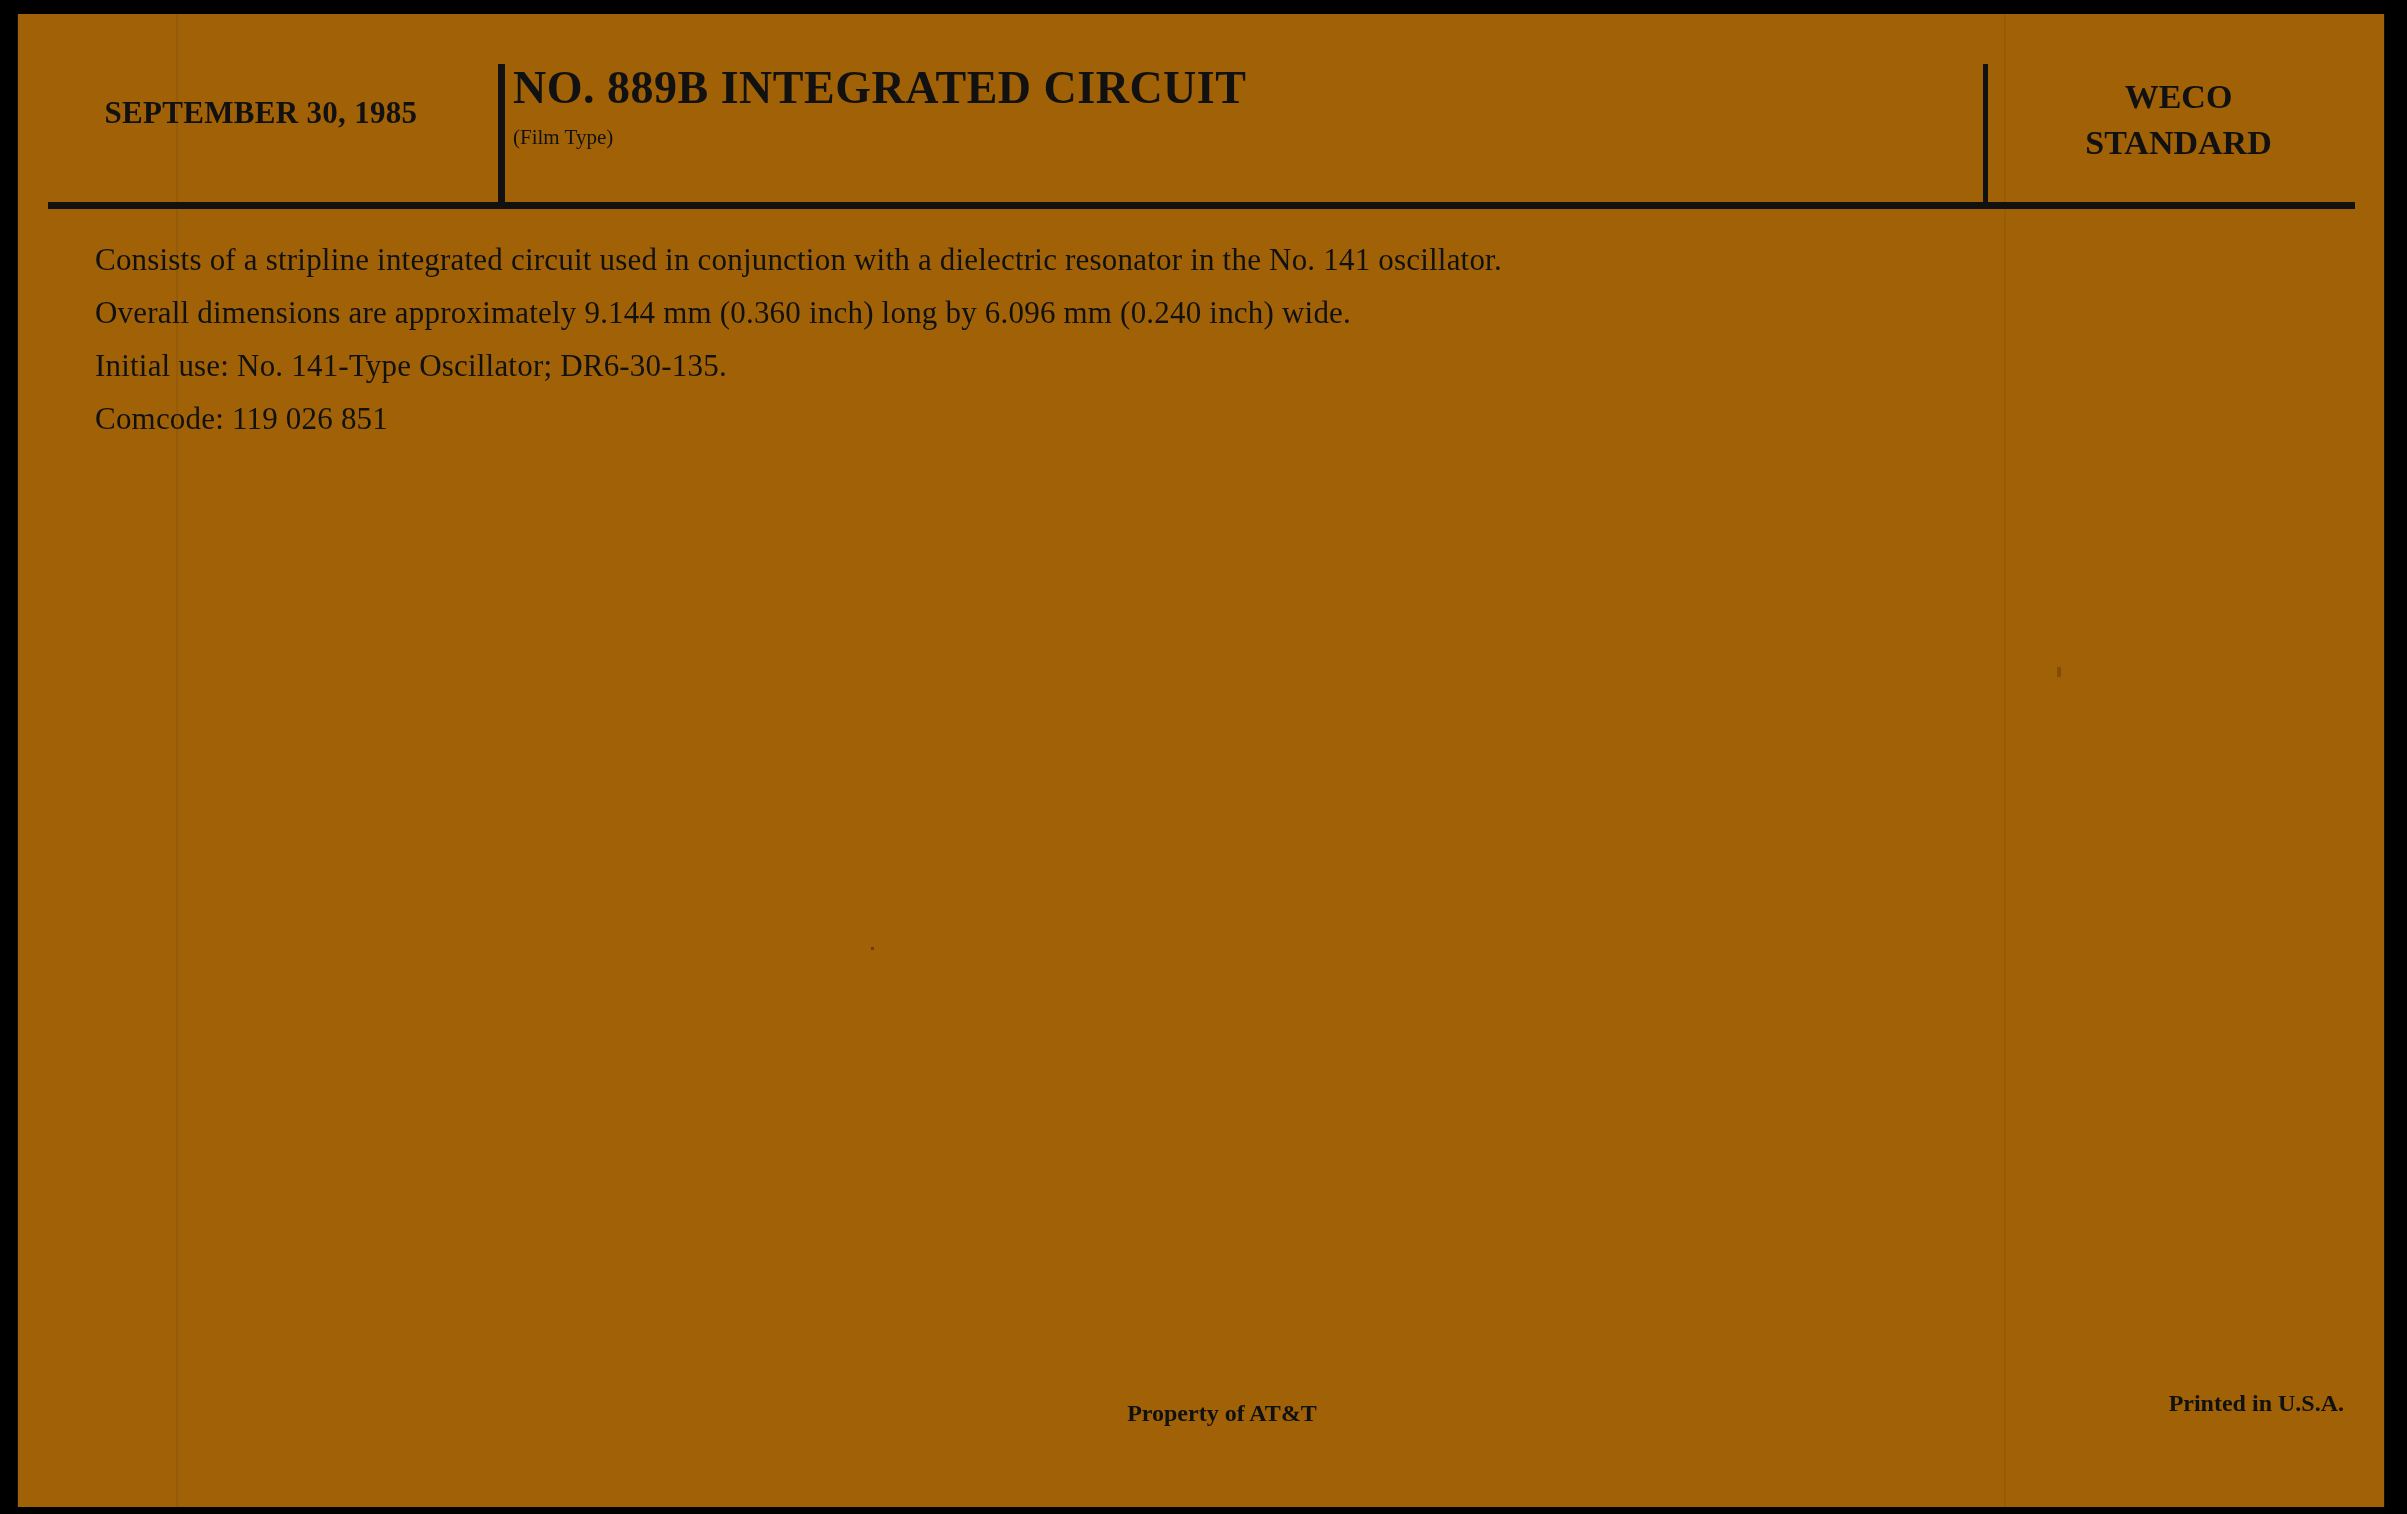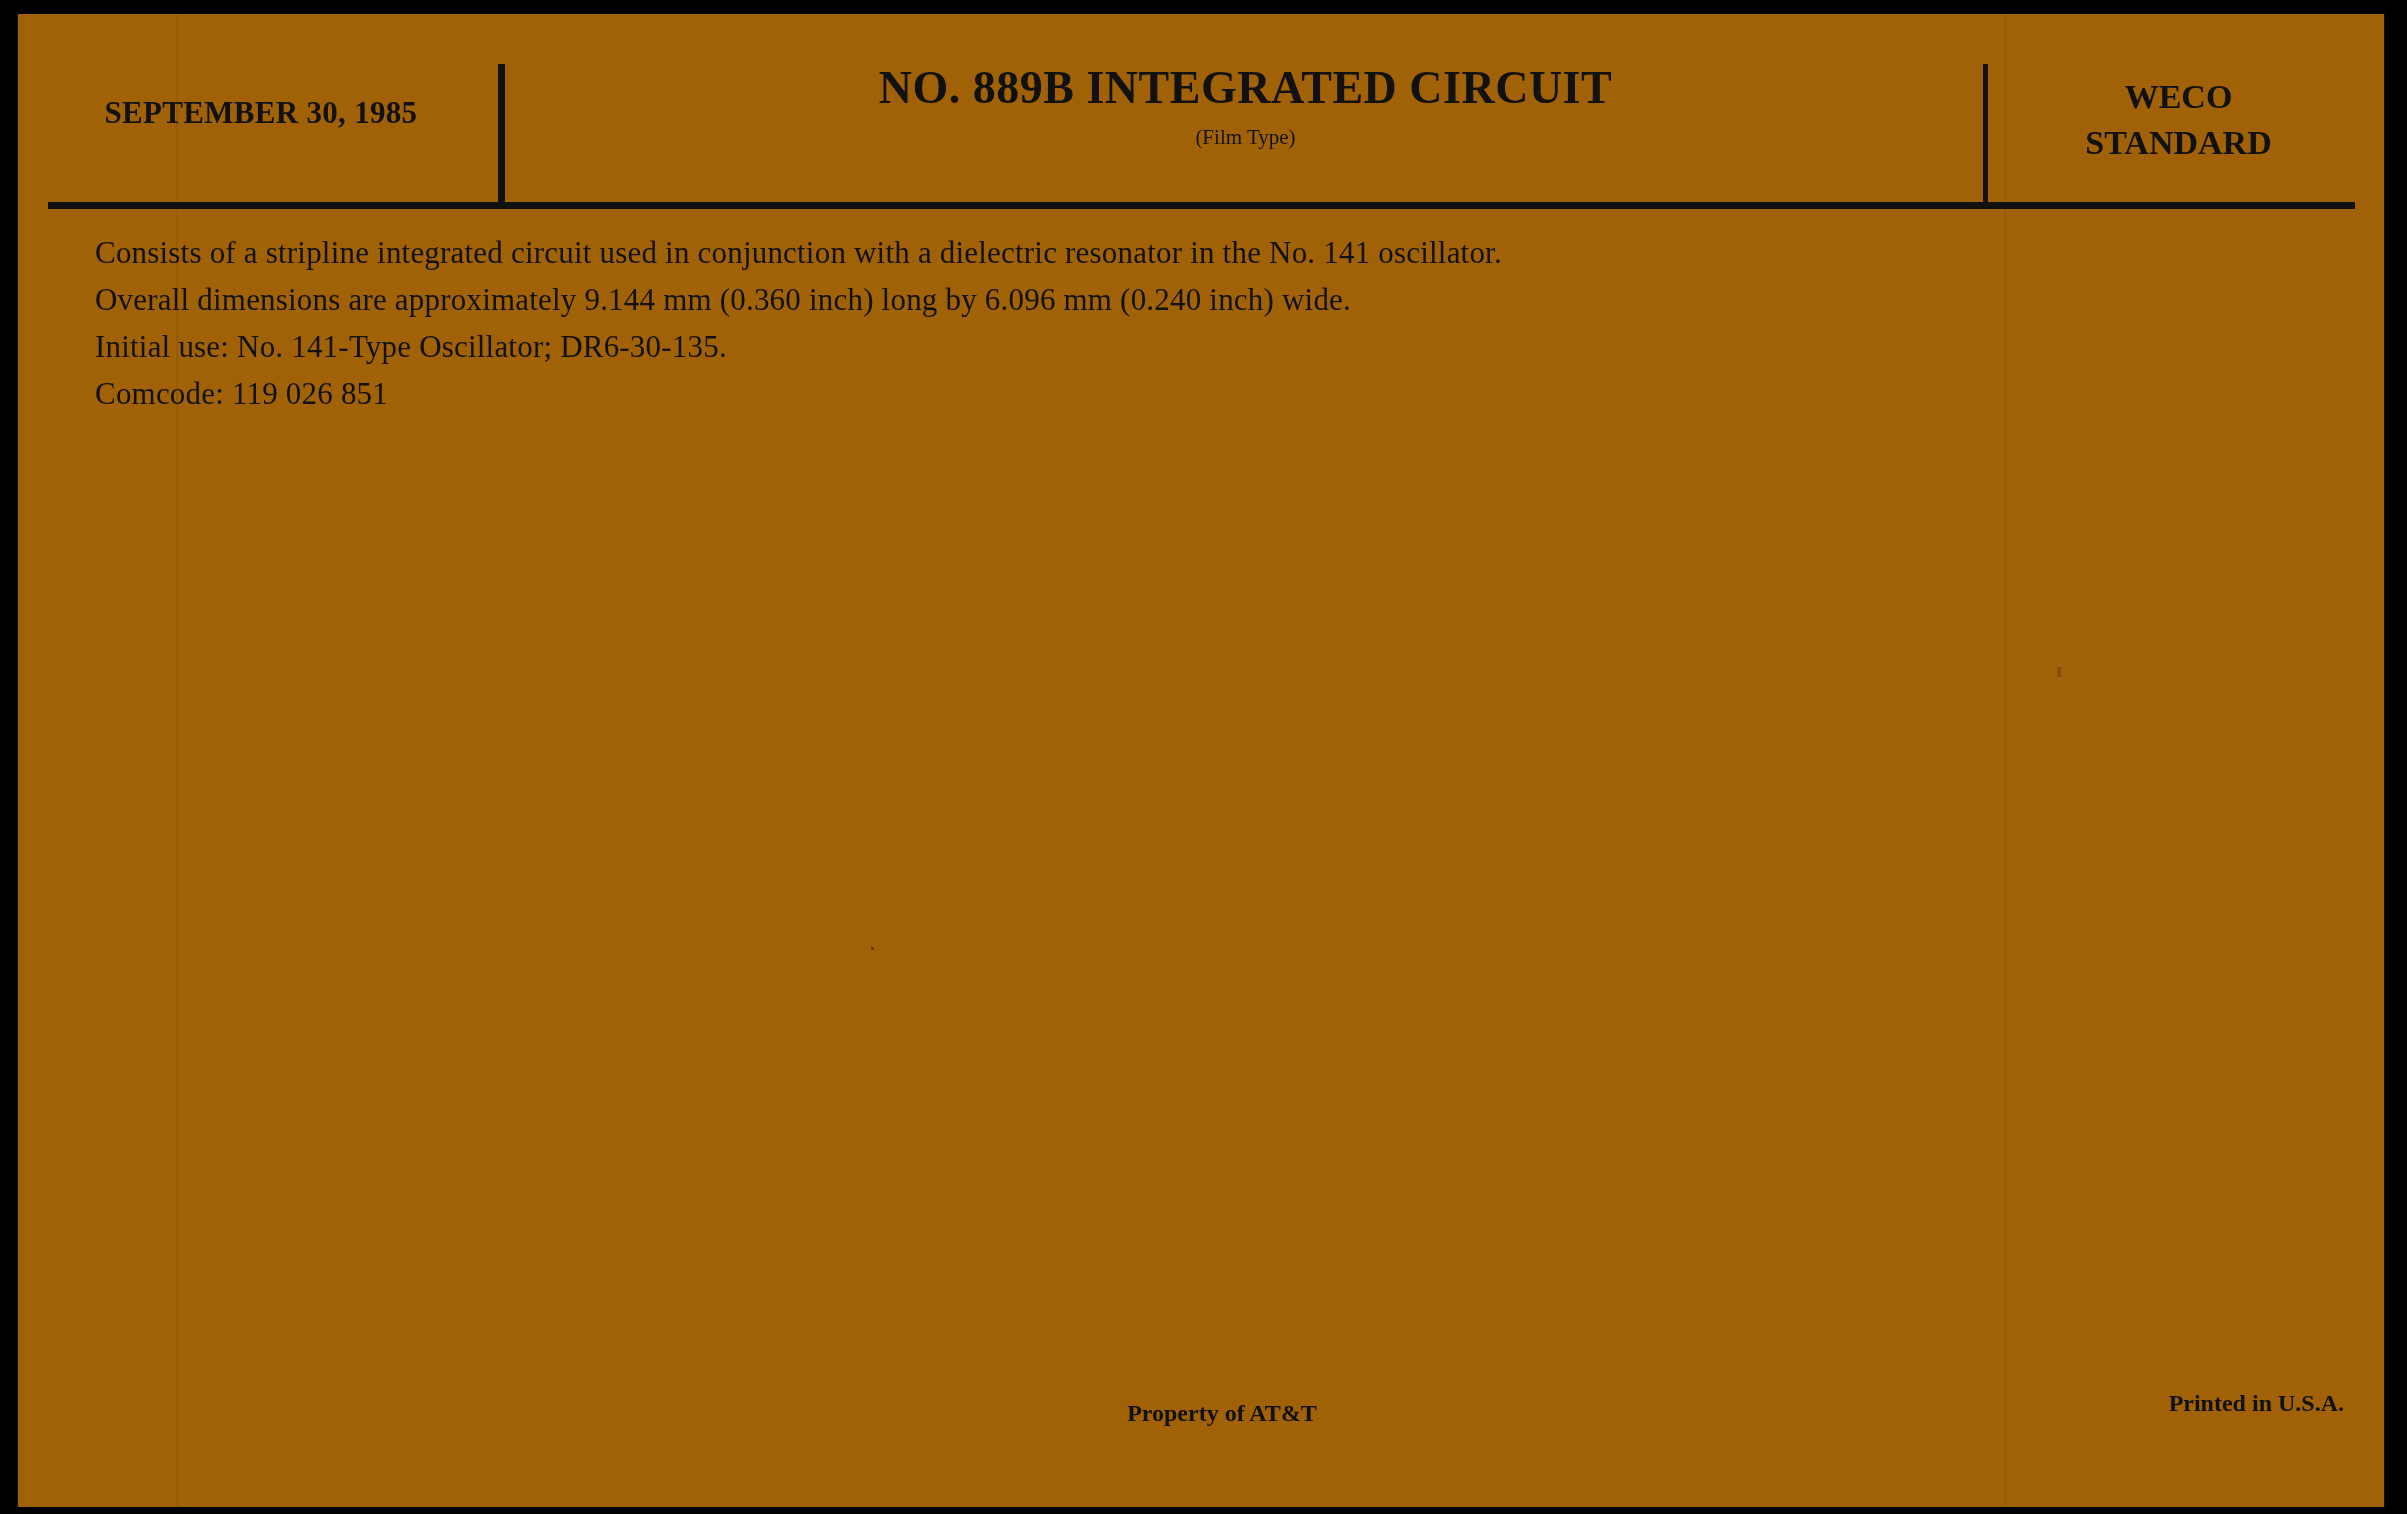--- a/index.html
+++ b/index.html
@@ -97,21 +97,21 @@
     top: 20px;
     width: 7px;
     height: 139px;
     background: #111;
   }
   .hdr-center {
     position: absolute;
     left: 465px;
     top: 18px;
     width: 1465px;
-    text-align: center;
+    text-align: left;
   }
   .hdr-title {
     font-weight: bold;
     font-size: 46px;
     letter-spacing: 0.5px;
     color: #111;
     line-height: 1.15;
   }
   .hdr-subtitle {
     margin-top: 10px;
@@ -143,21 +143,21 @@
     position: absolute;
     left: 77px;
     top: 216px;
     width: 2099px;
     font-size: 31px;
     line-height: 46px;
     color: #111;
     letter-spacing: 0.2px;
   }
   .body-text p {
-    margin: 0 0 1px 0;
+    margin: 7px 0 1px 0;
     white-space: nowrap;
   }
 
   
   .footer-center {
     position: absolute;
     left: 0;
     top: 1386px;
     width: 2408px;
     text-align: center;

